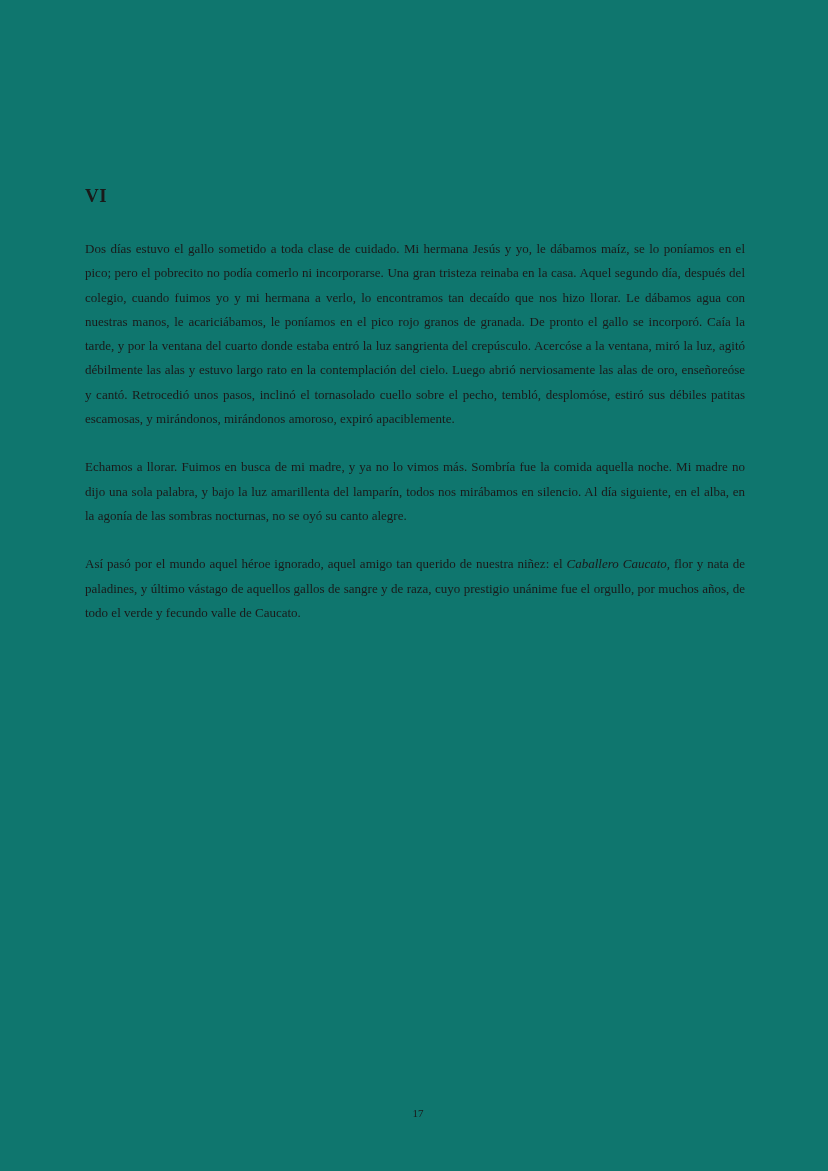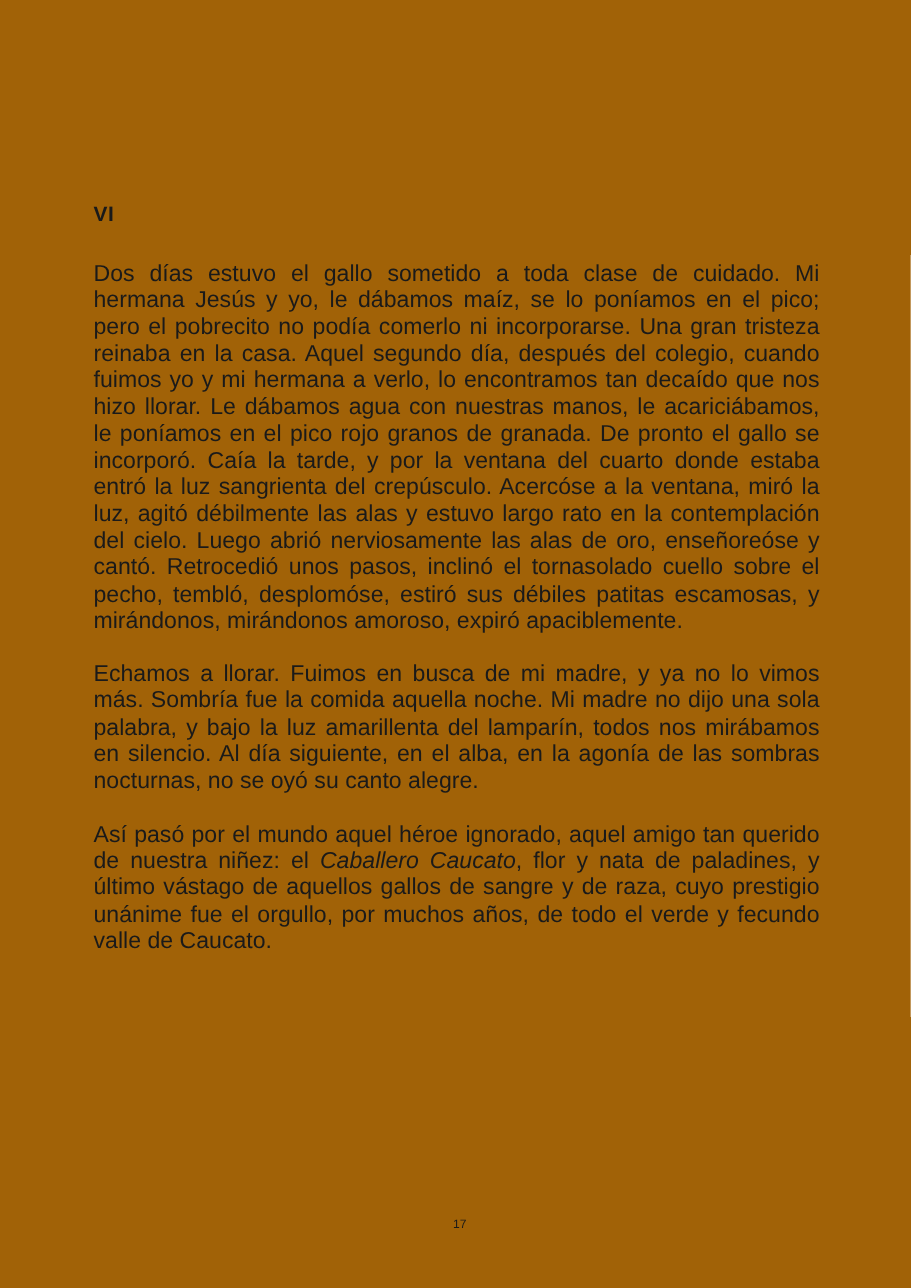--- a/index.html
+++ b/index.html
@@ -4,40 +4,40 @@
 <style>
   html, body {
     margin: 0;
     padding: 0;
     background: #ffffff;
   }
   .page {
     position: relative;
     width: 828px;
     height: 1171px;
-    background: #a16207;
-    font-family: Liberation Sans, sans-serif;
+    background: #0f766e;
+    font-family: Liberation Serif, serif;
     color: #1a1a1a;
     box-sizing: border-box;
     overflow: hidden;
   }
   .content {
     position: absolute;
     top: 185px;
     left: 85px;
     width: 660px;
   }
   .heading {
     font-size: 19px;
     font-weight: bold;
     margin: 0 0 30px 0;
     letter-spacing: 0.5px;
   }
   .para {
-    font-size: 21px;
+    font-size: 13px;
     line-height: 24.3px;
     text-align: justify;
     margin: 0 0 24px 0;
   }
   .para:last-of-type {
     margin-bottom: 0;
   }
   .para em {
     font-style: italic;
   }

